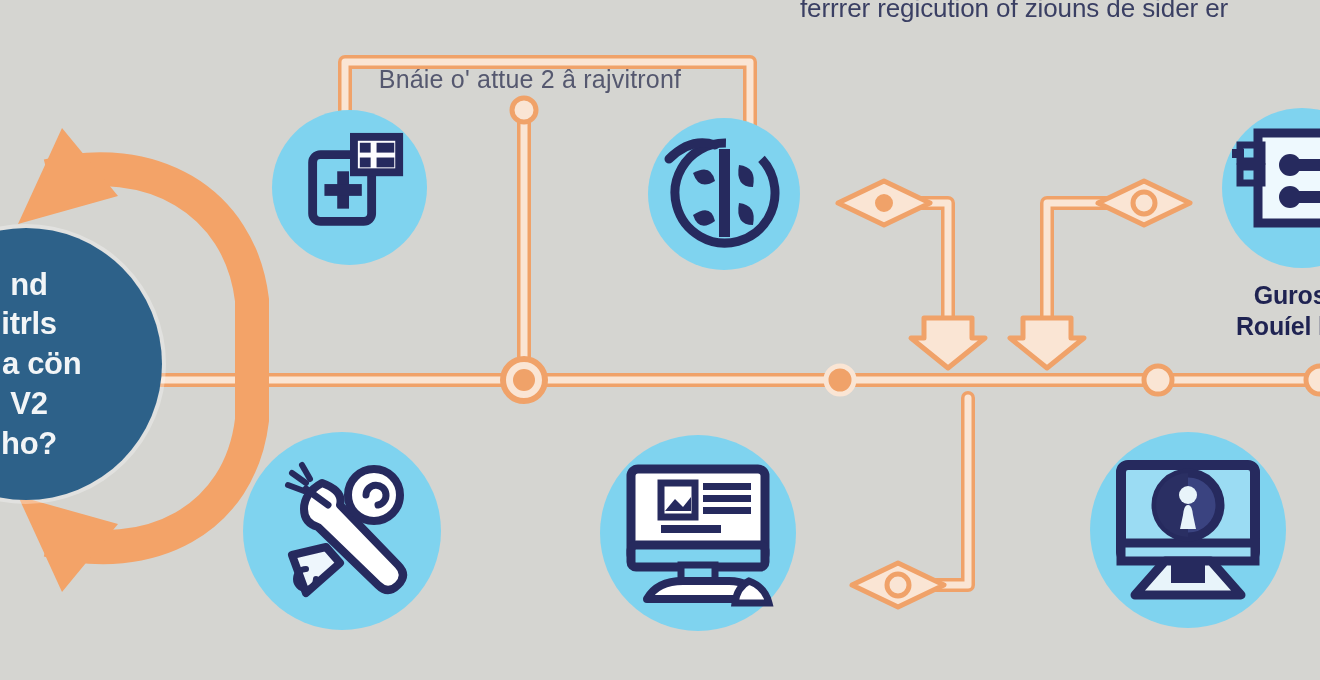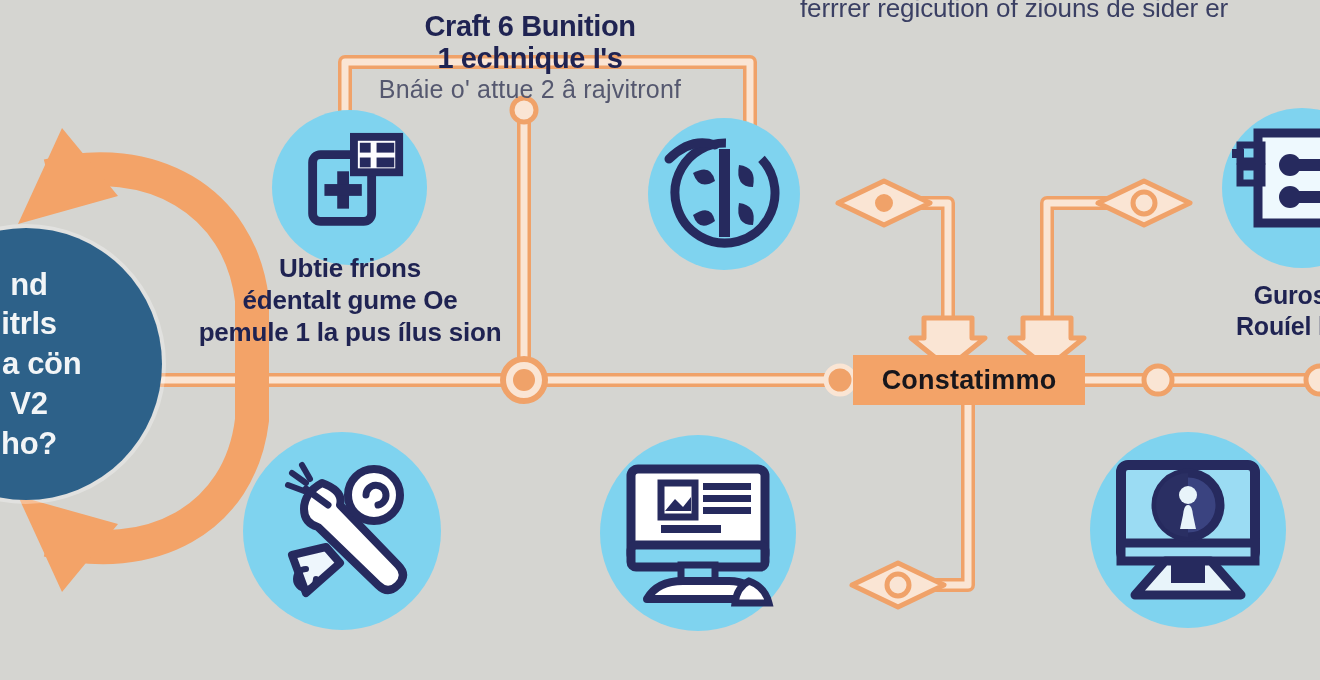--- a/index.html
+++ b/index.html
@@ -185,40 +185,35 @@
   <div class="node-layer">
 
     <div class="hub" style="left:-110px; top:228px; width:272px; height:272px;">
       <div class="hub-text">nd
 itrls
 via cön
 V2
 ho?</div>
     </div>
 
-    <div class="title-main" style="left:330px; top:10px; width:400px;">Craft 6 Bunition
-1 echnique I's</div>
-    <div class="title-sub" style="left:320px; top:74px; width:420px;">Bnáie  o' attue 2 â rajvitronf</div>
+    <div class="title-sub" style="left:320px; top:64px; width:420px;">Bnáie  o' attue 2 â rajvitronf</div>
     <div class="title-topright" style="left:800px; top:-6px;">ferrrer regicution of ziouns de sider er</div>
 
     <div class="icon-circle" style="left:272px; top:110px; width:155px; height:155px;">
       <svg width="118" height="118" viewBox="0 0 120 120">
         <path d="M30 26 h44 a8 8 0 0 1 8 8 v52 a8 8 0 0 1 -8 8 h-44 a8 8 0 0 1 -8 -8 v-52 a8 8 0 0 1 8 -8 z" fill="none" stroke="#262a5e" stroke-width="9" stroke-linecap="round"></path>
         <rect x="47" y="43" width="12" height="38" fill="#262a5e"></rect>
         <rect x="34" y="56" width="38" height="12" fill="#262a5e"></rect>
         <rect x="64" y="8" width="46" height="36" fill="#fdfdff" stroke="#262a5e" stroke-width="8"></rect>
         <rect x="70" y="14" width="11" height="10" fill="#262a5e"></rect>
         <rect x="70" y="29" width="11" height="10" fill="#262a5e"></rect>
         <rect x="87" y="14" width="18" height="10" fill="#262a5e"></rect>
         <rect x="87" y="29" width="18" height="10" fill="#262a5e"></rect>
       </svg>
     </div>
-    <div class="label lg" style="left:190px; top:252px; width:320px;">Ubtie frions
-édentalt gume Oe
-pemule 1 la pus ílus sion</div>
 
     <div class="icon-circle" style="left:648px; top:118px; width:152px; height:152px;">
       <svg width="130" height="130" viewBox="0 0 130 130">
         <circle cx="66" cy="64" r="50" fill="none" stroke="#262a5e" stroke-width="9" stroke-dasharray="210 40" transform="rotate(30 66 64)"></circle>
         <rect x="60" y="20" width="11" height="88" fill="#262a5e"></rect>
         <path d="M34 44 q18 -10 22 8 q-16 10 -22 -8 z" fill="#262a5e"></path>
         <path d="M80 36 q18 2 14 22 q-18 0 -14 -22 z" fill="#262a5e"></path>
         <path d="M34 86 q18 -12 22 6 q-16 12 -22 -6 z" fill="#262a5e"></path>
         <path d="M80 74 q18 2 14 22 q-18 0 -14 -22 z" fill="#262a5e"></path>
         <path d="M10 30 q22 -22 46 -14" fill="none" stroke="#262a5e" stroke-width="9" stroke-linecap="round"></path>
@@ -233,23 +228,20 @@
         <rect x="0" y="26" width="12" height="9" fill="#262a5e"></rect>
         <circle cx="58" cy="42" r="11" fill="#262a5e"></circle>
         <rect x="66" y="36" width="58" height="12" fill="#262a5e"></rect>
         <circle cx="58" cy="74" r="11" fill="#262a5e"></circle>
         <rect x="66" y="68" width="58" height="12" fill="#262a5e"></rect>
       </svg>
     </div>
     <div class="label md" style="left:1176px; top:280px; width:250px;">Gurosst
 Rouíel l'e-á</div>
 
-    <div class="process-box" style="left:853px; top:355px; width:232px; height:50px;">
-      <span>Constatimmo</span>
-    </div>
 
     <div class="icon-circle" style="left:243px; top:432px; width:198px; height:198px;">
       <svg width="160" height="160" viewBox="0 0 160 160">
         <g stroke="#262a5e" stroke-width="8" stroke-linejoin="round" stroke-linecap="round" fill="#ffffff">
           <path d="M60 32 q-18 10 -18 26 q0 14 14 18 l60 58 q10 10 20 0 q10 -10 0 -20 l-58 -60 q4 -14 -18 -22 z"></path>
           <path d="M44 38 l22 16" stroke-width="7" fill="none"></path>
           <circle cx="112" cy="44" r="26"></circle>
           <path d="M104 44 a10 10 0 1 1 12 10" fill="none" stroke-width="7"></path>
           <path d="M30 104 l34 -8 l14 16 l-34 30 z" fill="#eef6fc"></path>
           <path d="M44 118 a10 10 0 1 0 10 10" fill="none" stroke-width="6"></path>

